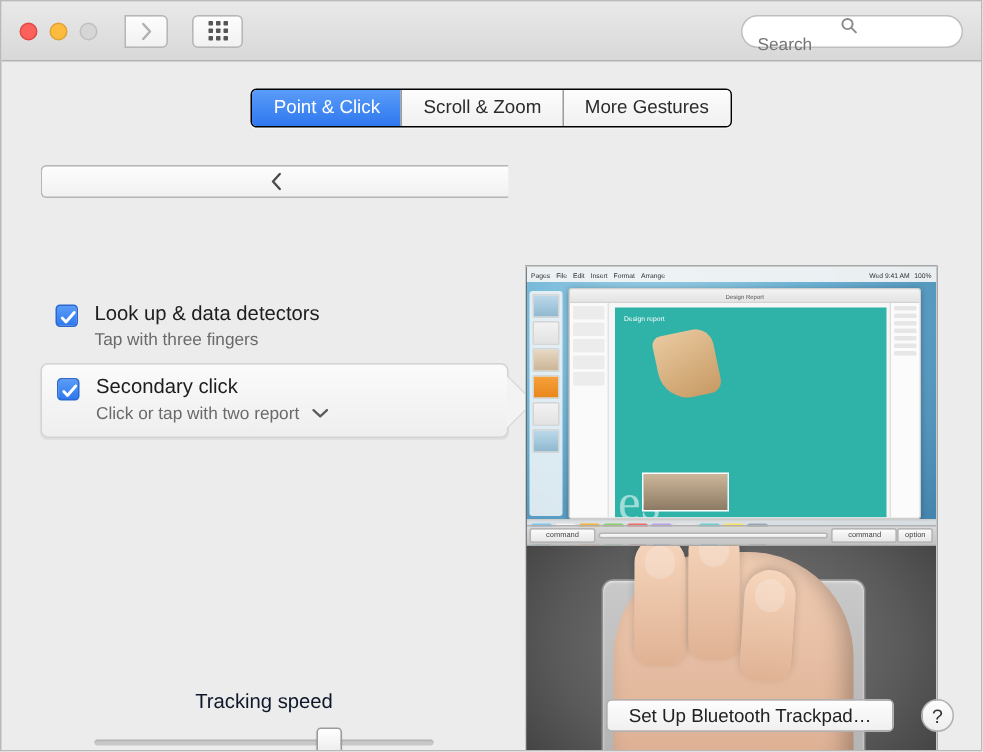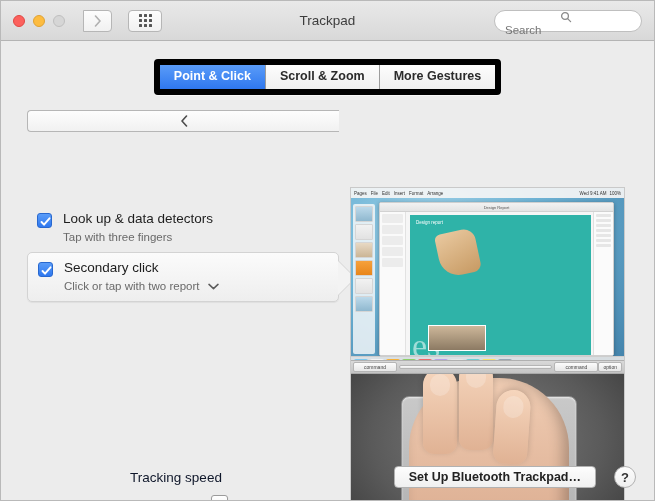--- a/index.html
+++ b/index.html
@@ -85,25 +85,24 @@
     width: 100%;
   }
 
   
   .tabbar {
     display: flex; justify-content: center;
     margin-top: 18px;
   }
   .tabs {
     display: flex;
-    border: 6px solid #000000;
+    border: 1px solid #000000;
     border-radius: 4px;
     overflow: hidden;
     box-shadow: 0 1px 0 rgba(255,255,255,0.6);
-    font-weight: bold;
   }
   .tab {
     font-size: 12.5px;
     padding: 4px 14px 5px;
     background: linear-gradient(#fdfdfd, #f0f0f0);
     color: #2b2b2b;
     border-right: 1px solid #9c9c9c;
     line-height: 15px;
   }
   .tab:last-child { border-right: none; }
@@ -317,21 +316,20 @@
     position:absolute; top:6px; left:7px; width:20px; height:22px;
     background: rgba(255,255,255,0.22);
     border-radius: 10px;
   }
 
   
   .bottom {
     position: absolute;
     left: 0; right: 0; bottom: 0;
     height: 42px;
-    font-weight: bold;
   }
   .btbutton {
     position:absolute; right: 58px; top: 8px;
     height: 22px;
     padding: 0 14px;
     background: linear-gradient(#fdfdfd, #f0f0f0);
     border: 1px solid #b1b1b1;
     border-radius: 4px;
     font-size: 12.5px; color: #222;
     display: flex; align-items: center;
@@ -378,21 +376,20 @@
           <i></i>
           <i></i>
           <i></i>
           <i></i>
           <i></i>
           <i></i>
           <i></i>
       </span>
     </div>
 
-    <div class="wintitle">Trackpad</div>
 
     <div class="search">
       <svg class="mag" viewBox="0 0 12 12">
         <circle cx="5" cy="5" r="3.4" fill="none" stroke="#8a8a8a" stroke-width="1.3"></circle>
         <line x1="7.6" y1="7.6" x2="10.6" y2="10.6" stroke="#8a8a8a" stroke-width="1.3" stroke-linecap="round"></line>
       </svg>
       <input type="text" placeholder="Search" style="">
     </div>
   </div>
 

